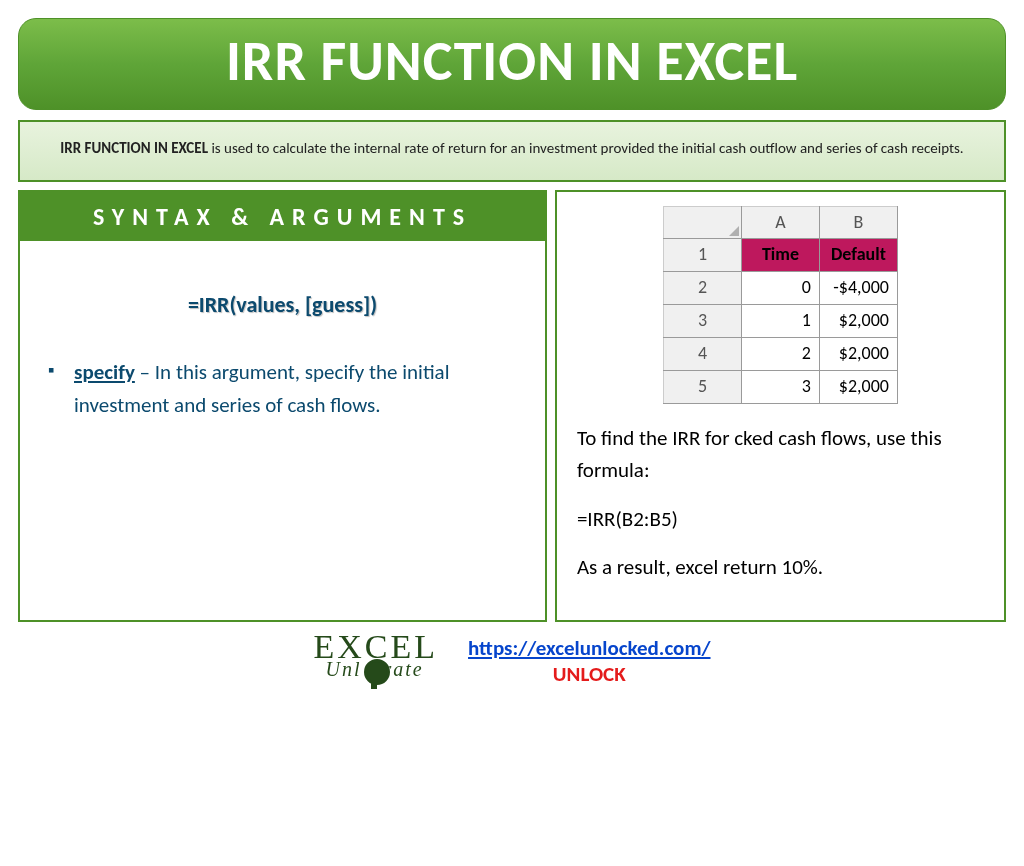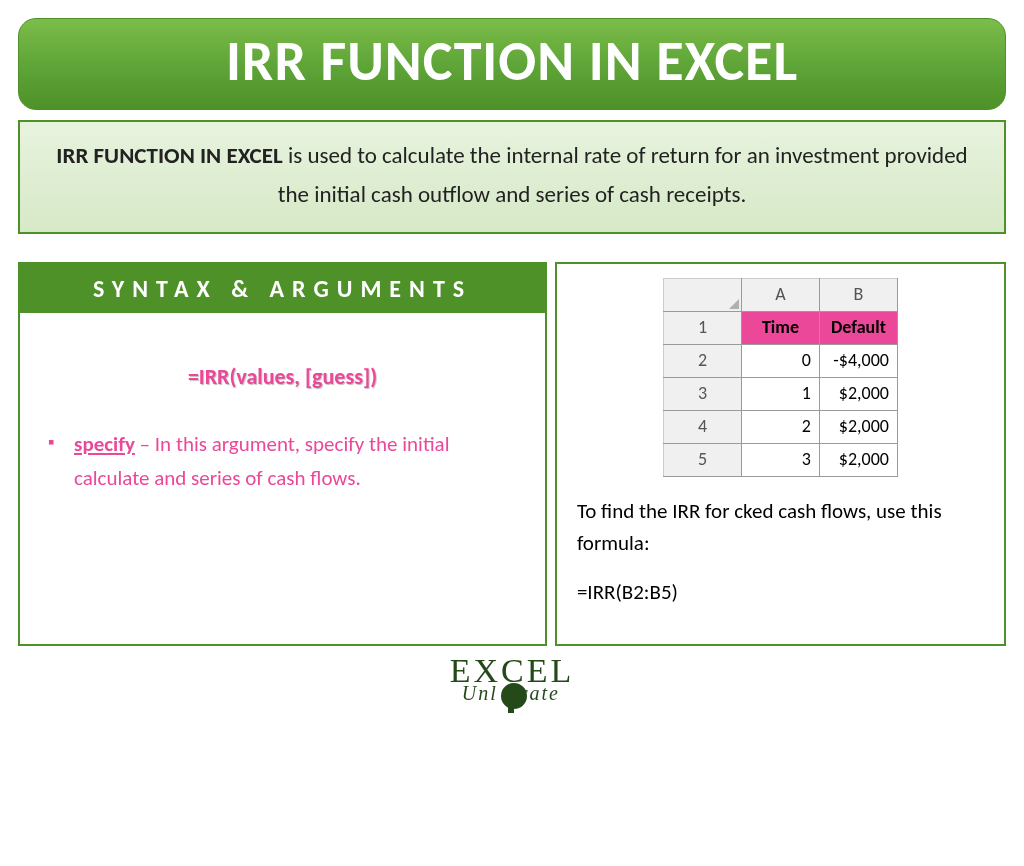--- a/index.html
+++ b/index.html
@@ -22,29 +22,29 @@
     font-size: 56px;
     font-weight: 700;
     letter-spacing: 1px;
   }
   .desc-box {
     margin-top: 10px;
     border: 2px solid #4e9128;
     background: linear-gradient(to bottom, #e8f3de, #d6e9c7);
     padding: 14px 20px 18px;
     text-align: center;
-    font-size: 23px;
+    font-size: 15px;
     line-height: 1.7;
     color: #222;
   }
   .desc-box b { font-weight: 700; }
   .columns {
     display: flex;
     gap: 8px;
-    margin-top: 28px;
+    margin-top: 8px;
   }
   .panel {
     border: 2px solid #4e9128;
     background: #fff;
     flex: 1;
     display: flex;
     flex-direction: column;
   }
   .panel-header {
     background: #4e9128;
@@ -54,21 +54,21 @@
     letter-spacing: 8px;
     padding: 10px 6px;
     text-align: center;
   }
   .panel-left { flex: 1.08; }
   .panel-right { flex: 0.92; }
   .panel-body {
     padding: 16px 26px;
     font-size: 21px;
     line-height: 1.6;
-    color: #ec4899;
+    color: #0c4a6e;
   }
   .syntax-formula {
     text-align: center;
     font-weight: 700;
     font-size: 22px;
     margin: 30px 0 34px;
     text-shadow: 1px 1px 1px rgba(0,0,0,0.25);
   }
   .arg-list {
     list-style: none;
@@ -134,21 +134,21 @@
   }
   .excel-grid .rowhdr {
     background: #f0f0f0;
     text-align: center;
     color: #555;
     font-weight: normal;
     border-left:1px solid #ccc;
     min-width: 30px;
   }
   .excel-grid .th-cell {
-    background: #ec4899;
+    background: #be185d;
     font-weight: 700;
     text-align: center;
   }
   .example-text p { margin-bottom: 16px; }
   .footer {
     display: flex;
     align-items: center;
     justify-content: center;
     gap: 30px;
     margin-top: 6px;
@@ -223,21 +223,21 @@
 </div>
 
 <div class="columns">
 
   <div class="panel panel-left">
     <div class="panel-header">SYNTAX &amp; ARGUMENTS</div>
     <div class="panel-body">
       <div class="syntax-formula">=IRR(values, [guess])</div>
       <ul class="arg-list">
         <li>
-          <span class="arg-name">specify</span><span> – In this argument, specify the initial calculate and series of cash flows.</span>
+          <span class="arg-name">specify</span><span> – In this argument, specify the initial investment and series of cash flows.</span>
         </li>
       </ul>
     </div>
   </div>
 
   <div class="panel panel-right">
     <div class="example-body">
       <div class="excel-wrap">
         <table class="excel-grid">
           <tbody>
@@ -270,20 +270,21 @@
             <td class="rowhdr">5</td>
             <td>3</td>
             <td>$2,000</td>
           </tr>
         </tbody>
           </table>
       </div>
       <div class="example-text">
         <p>To find the IRR for cked cash flows, use this formula:</p>
         <p>=IRR(B2:B5)</p>
+        <p>As a result, excel return 10%.</p>
       </div>
     </div>
   </div>
 
 </div>
 
 <div class="footer">
   <div class="logo-box">
     <div style="display:flex;flex-direction:column;align-items:flex-start;">
       <div style="display:flex;align-items:center;">
@@ -291,13 +292,17 @@
         <span style="font-size:34px;letter-spacing:3px;">X</span>
         <span class="logo-main">CEL</span>
       </div>
       <div style="display:flex;align-items:center;margin-top:-8px;margin-left:18px;">
         <span class="logo-sub">Unl</span>
         <span class="keyhole"></span>
         <span class="logo-sub" style="margin-left:-4px;">rate</span>
       </div>
     </div>
   </div>
+  <div class="footer-links">
+    <div><a class="footer-url" href="#">https://excelunlocked.com/</a></div>
+    <div class="footer-unlock">UNLOCK</div>
+  </div>
 </div>
 
 </body></html>

